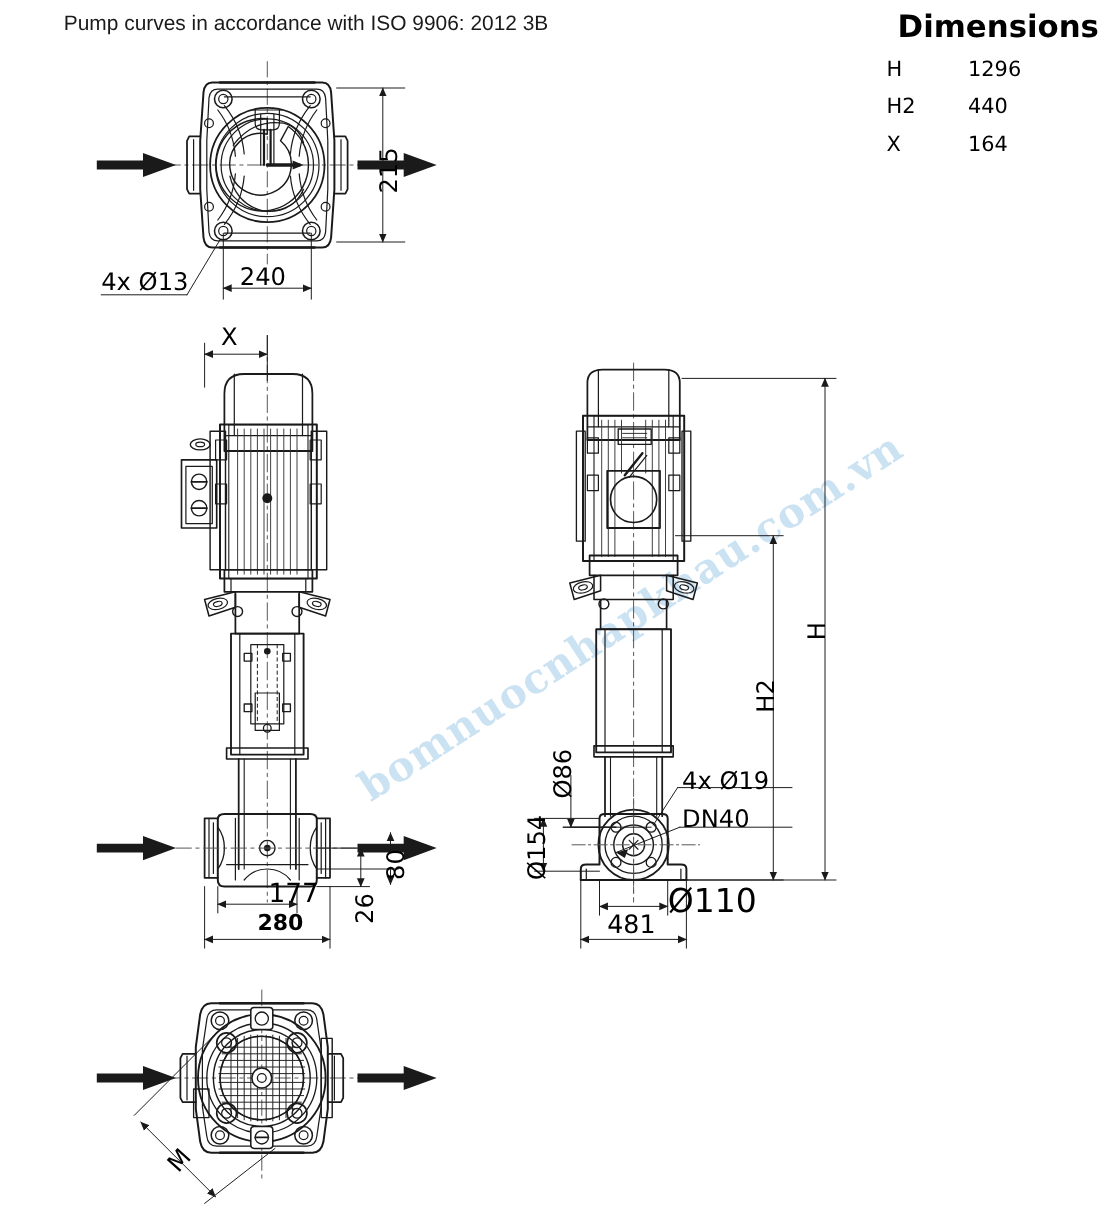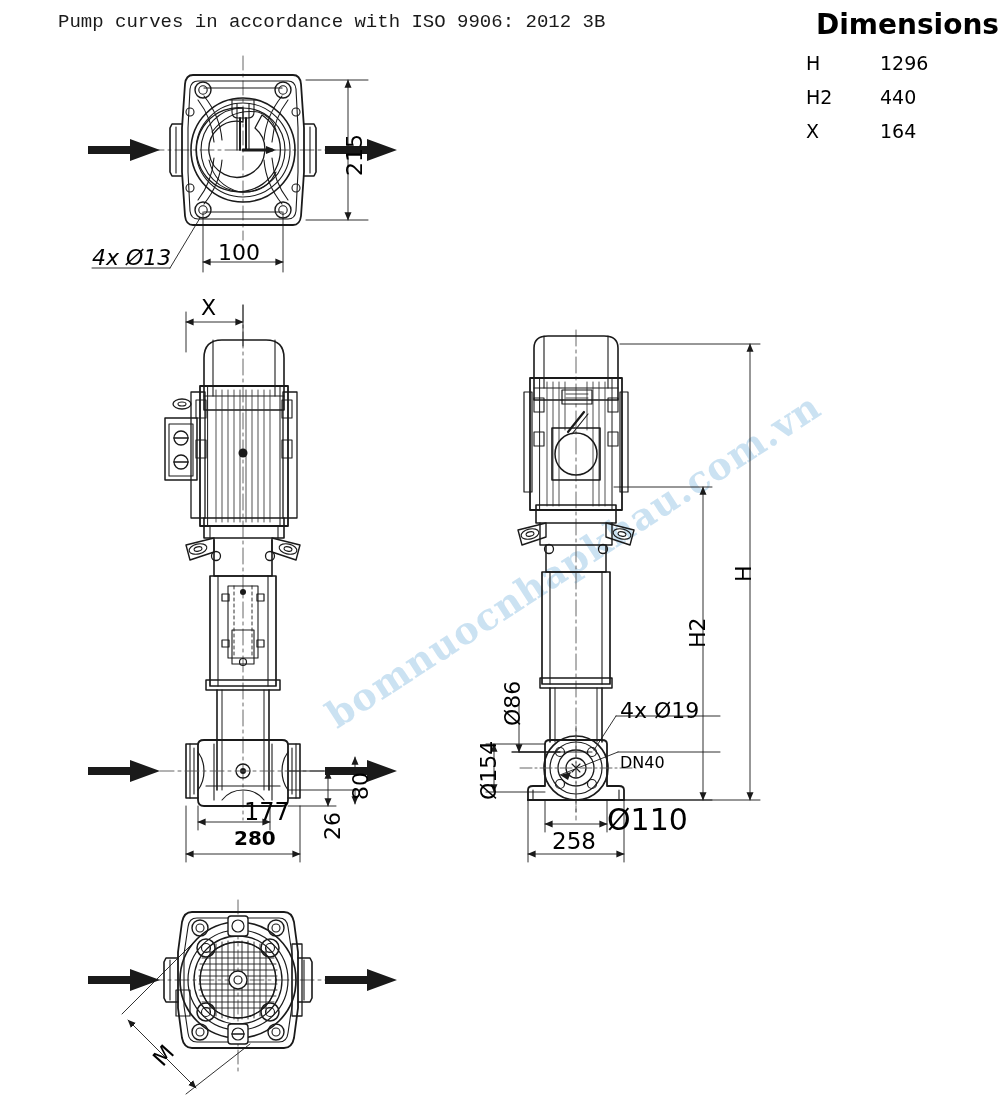--- a/index.html
+++ b/index.html
@@ -20,21 +20,21 @@
     position: absolute;
     left: 0; top: 0;
     width: 1000px;
     height: 1100px;
   }
   .title-text {
     position: absolute;
     left: 58px;
     top: 11px;
     font-size: 19px;
-    font-family: Liberation Mono, monospace;
+    font-family: Liberation Sans, sans-serif;
     letter-spacing: 0px;
     white-space: nowrap;
     color: #1a1a1a;
   }
   .dim-title {
     position: absolute;
     left: 816px;
     top: 8px;
     font-size: 28px;
     font-weight: bold;
@@ -624,33 +624,33 @@
           <line x1="198" y1="938" x2="122" y2="1014"></line>
           <line x1="250" y1="1044" x2="186" y2="1094"></line>
           <line x1="128" y1="1020" x2="196" y2="1088" marker-start="url(#arrT)" marker-end="url(#arrH)"></line>
         </g>
       </g>
 
     </g>
   </svg>
 
   <div class="lbl vert" style="left:342px; top:176px; font-size:22px;">215</div>
-  <div class="lbl" style="left:218px; top:240px; font-size:22px;">100</div>
-  <div class="lbl" style="left:92px; top:245px; font-size:22px;font-style:italic;">4x Ø13</div>
+  <div class="lbl" style="left:218px; top:240px; font-size:22px;">240</div>
+  <div class="lbl" style="left:92px; top:245px; font-size:22px;">4x Ø13</div>
 
   <div class="lbl" style="left:201px; top:295px; font-size:22px;">X</div>
   <div class="lbl" style="left:216px; top:798px; font-size:24px;margin-left:28px;">177</div>
   <div class="lbl" style="left:234px; top:826px; font-size:20px;font-weight:bold;">280</div>
   <div class="lbl vert" style="left:348px; top:800px; font-size:22px;">80</div>
   <div class="lbl vert" style="left:320px; top:840px; font-size:22px;">26</div>
 
   <div class="lbl vert" style="left:500px; top:726px; font-size:22px;">Ø86</div>
   <div class="lbl vert" style="left:476px; top:800px; font-size:22px;">Ø154</div>
   <div class="lbl" style="left:620px; top:698px; font-size:22px;">4x Ø19</div>
-  <div class="lbl" style="left:620px; top:753px; font-size:16px;">DN40</div>
+  <div class="lbl" style="left:620px; top:733px; font-size:22px;">DN40</div>
   <div class="lbl" style="left:607px; top:802px; font-size:30px;">Ø110</div>
-  <div class="lbl" style="left:552px; top:828px; font-size:23px;">258</div>
+  <div class="lbl" style="left:552px; top:828px; font-size:23px;">481</div>
   <div class="lbl vert" style="left:731px; top:582px; font-size:22px;">H</div>
   <div class="lbl vert" style="left:685px; top:648px; font-size:22px;">H2</div>
 
   <div class="lbl diag" style="left:148px; top:1054px; font-size:22px;">M</div>
 
 </div>
 
 </body></html>

